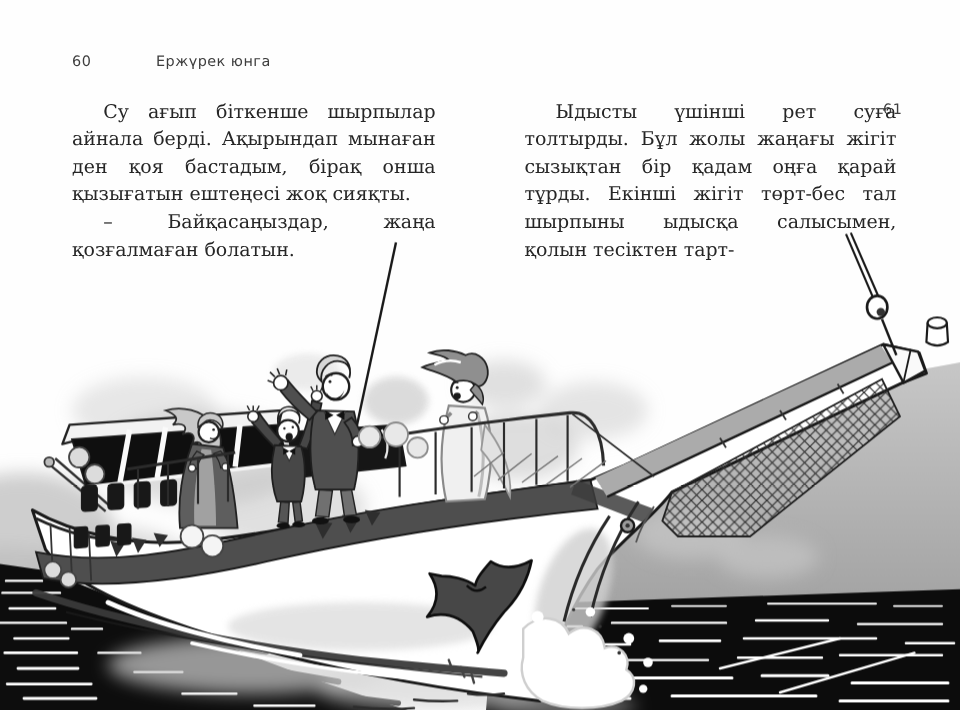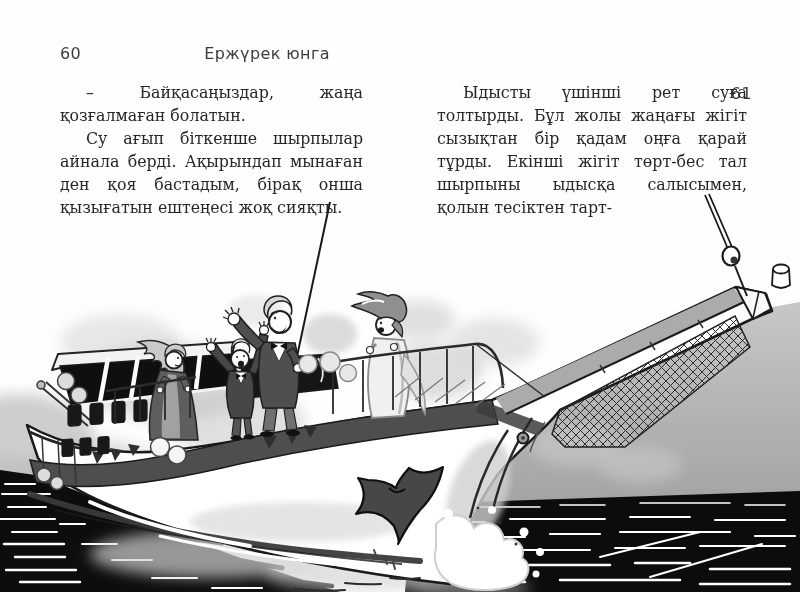--- a/index.html
+++ b/index.html
@@ -2,24 +2,24 @@
 <html><head>
 <meta charset="utf-8">
 <style>
   html,body{margin:0;padding:0;background:#ffffff;}
   .page{
     position:relative;width:800px;height:592px;background:#fefefe;overflow:hidden;
     font-family:"DejaVu Serif", serif;color:#262626;
   }
   .running-head{
     position:absolute;top:44px;font-family:"DejaVu Sans", sans-serif;
-    font-size:16px;color:#3d3d3d;letter-spacing:.4px;white-space:nowrap;
+    font-size:12px;color:#3d3d3d;letter-spacing:.4px;white-space:nowrap;
   }
   .pagenum-left{left:60px;}
-  .head-left{left:130px;width:200px;text-align:right;}
+  .head-left{left:130px;width:200px;text-align:left;}
   .head-right{left:425px;width:280px;text-align:center;}
   .pagenum-right{left:722px;width:30px;text-align:right;margin-top:40px;}
   .textblock{
     position:absolute;top:81px;font-size:15.8px;line-height:23px;text-align:justify;
   }
   .textblock p{margin:0;text-indent:26px;}
   .tb-left{left:60px;width:303px;}
   .tb-right{left:437px;width:310px;}
   .illustration{position:absolute;left:0;top:192px;width:800px;height:400px;}
   svg{display:block;}
@@ -27,22 +27,22 @@
 </head>
 <body>
 
 <div class="page">
 
   <div class="running-head pagenum-left">60</div>
   <div class="running-head head-left">Ержүрек юнга</div>
   <div class="running-head pagenum-right">61</div>
 
   <div class="textblock tb-left">
+    <p>Су ағып біткенше шырпылар айнала берді. Ақырындап мынаған ден қоя бастадым, бірақ онша қызығатын ештеңесі жоқ сияқты.</p>
     <p>– Байқасаңыздар, жаңа қозғалмаған болатын.</p>
-    <p>Су ағып біткенше шырпылар айнала берді. Ақырындап мынаған ден қоя бастадым, бірақ онша қызығатын ештеңесі жоқ сияқты.</p>
   </div>
   <div class="textblock tb-right">
     <p>Ыдысты үшінші рет суға толтырды. Бұл жолы жаңағы жігіт сызықтан бір қадам оңға қарай тұрды. Екінші жігіт төрт-бес тал шырпыны ыдысқа салысымен, қолын тесіктен тарт-</p>
   </div>
 
   <div class="illustration">
   <svg width="800" height="400" viewBox="0 0 800 400" role="img" aria-label="Black-and-white cartoon: a festively dressed family — a man and a boy in suits with bow ties waving, a woman with long flowing hair and a girl leaning on the railing — on the deck of a motor yacht with balloons, its sharp bow with a net cutting through a dark ocean, smoke-gray clouds behind">
     <defs>
       <filter id="soft" x="-40%" y="-40%" width="180%" height="180%">
             <feGaussianBlur stdDeviation="7"></feGaussianBlur>

